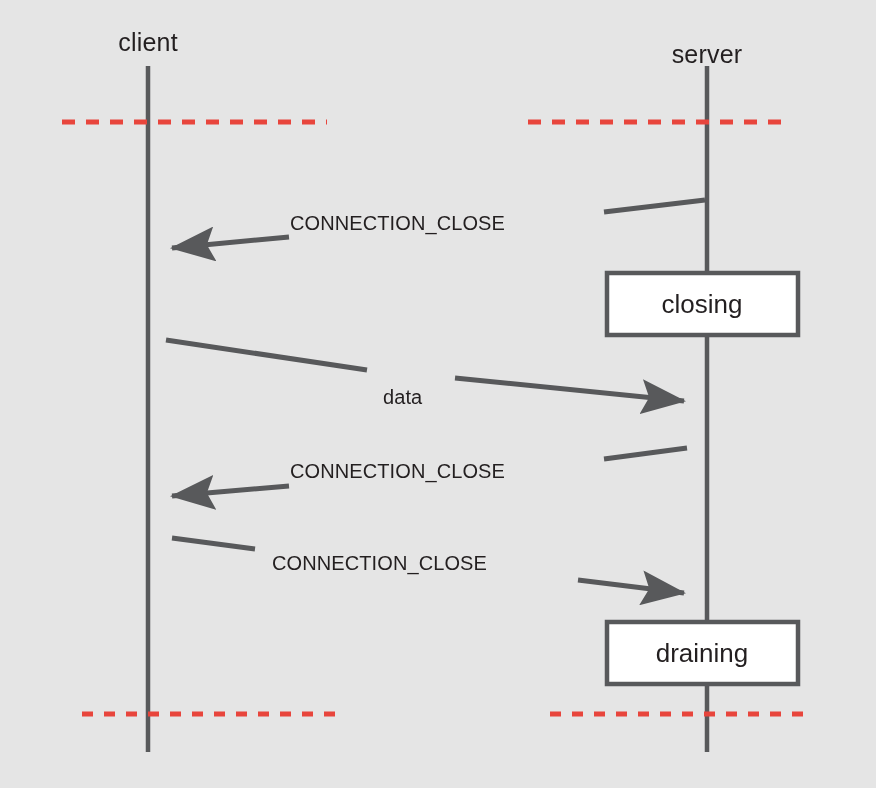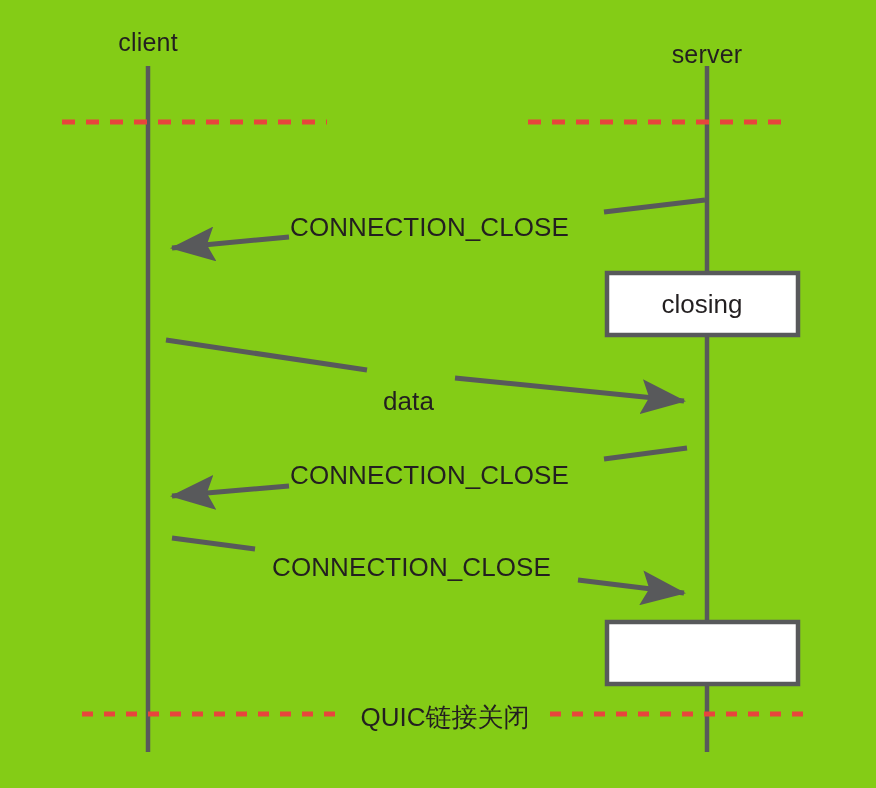--- a/index.html
+++ b/index.html
@@ -4,42 +4,42 @@
 <style>
   html, body {
     margin: 0;
     padding: 0;
     background: #ffffff;
   }
   #canvas {
     position: relative;
     width: 876px;
     height: 788px;
-    background: #84cc16;
+    background: #e5e5e5;
     font-family: "Liberation Sans", "DejaVu Sans", sans-serif;
     overflow: hidden;
   }
   #diagram-svg {
     position: absolute;
     left: 0;
     top: 0;
     width: 876px;
     height: 788px;
   }
   .actor-label {
     position: absolute;
     font-size: 25px;
     color: #231f20;
     white-space: nowrap;
     transform: translateX(-50%);
     letter-spacing: 0.2px;
   }
   .msg-label {
     position: absolute;
-    font-size: 26px;
+    font-size: 20px;
     color: #231f20;
     white-space: nowrap;
     letter-spacing: 0.1px;
   }
   .phase-label {
     position: absolute;
     font-size: 26px;
     color: #231f20;
     white-space: nowrap;
     transform: translateX(-50%);
@@ -107,22 +107,22 @@
     </g>
 
     <g>
       <rect x="607" y="622" width="191" height="62" fill="#ffffff" stroke="#58595b" stroke-width="4.5"></rect>
     </g>
   </svg>
 
   <div class="actor-label" style="left:148px; top:28px;">client</div>
   <div class="actor-label" style="left:707px; top:40px;">server</div>
 
-  <div class="phase-label" style="left:445px; top:700px;">QUIC链接关闭</div>
 
   <div class="msg-label" style="left:290px; top:212px;">CONNECTION_CLOSE</div>
   <div class="msg-label" style="left:383px; top:386px;">data</div>
   <div class="msg-label" style="left:290px; top:460px;">CONNECTION_CLOSE</div>
   <div class="msg-label" style="left:272px; top:552px;">CONNECTION_CLOSE</div>
 
   <div class="state-box-label" style="left:702px; top:304px;">closing</div>
+  <div class="state-box-label" style="left:702px; top:653px;">draining</div>
 
 </div>
 
 </body></html>

